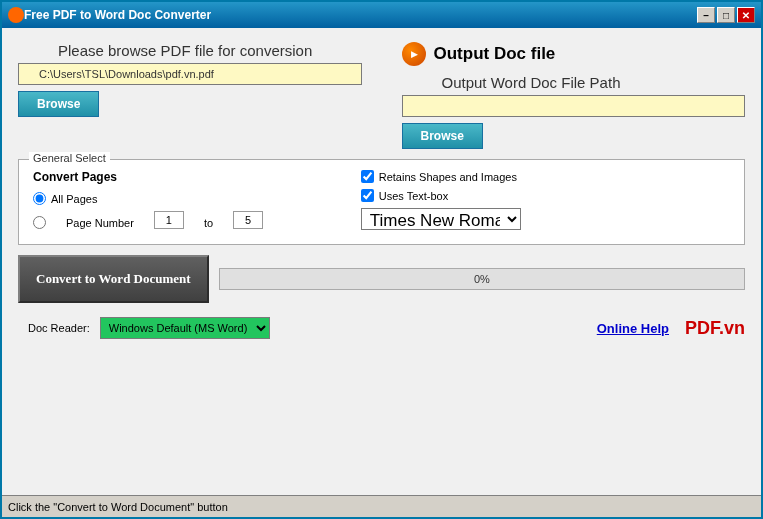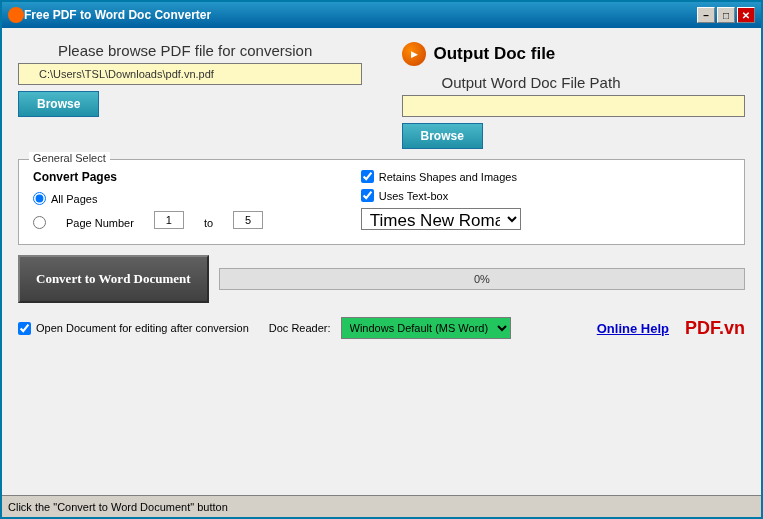--- a/index.html
+++ b/index.html
@@ -448,24 +448,20 @@
 
     <div class="bottom-bar">
       <button class="convert-btn">Convert to Word Document</button>
       <div class="progress-bar-container">
         <div class="progress-bar-fill"></div>
         <span class="progress-label">0%</span>
       </div>
     </div>
 
     <div class="footer-bar">
-      <div class="footer-checkbox-row">
-        <input type="checkbox" checked="" style="">
-        <label>Open Document for editing after conversion</label>
-      </div>
       <span class="doc-reader-label">Doc Reader:</span>
       <select class="doc-reader-select">
         <option>Windows Default (MS Word)</option>
         <option>Microsoft Word</option>
         <option>LibreOffice Writer</option>
       </select>
       <span class="online-help-link">Online Help</span>
       <span class="pdf-brand">PDF.vn</span>
     </div>
   </div>

